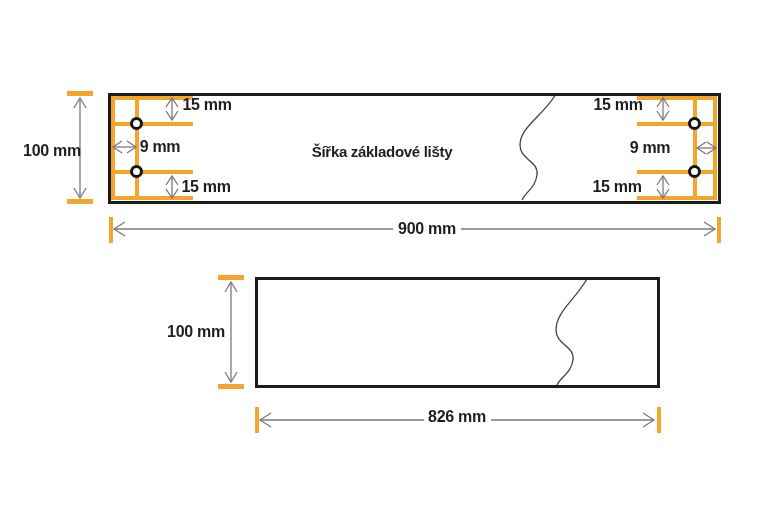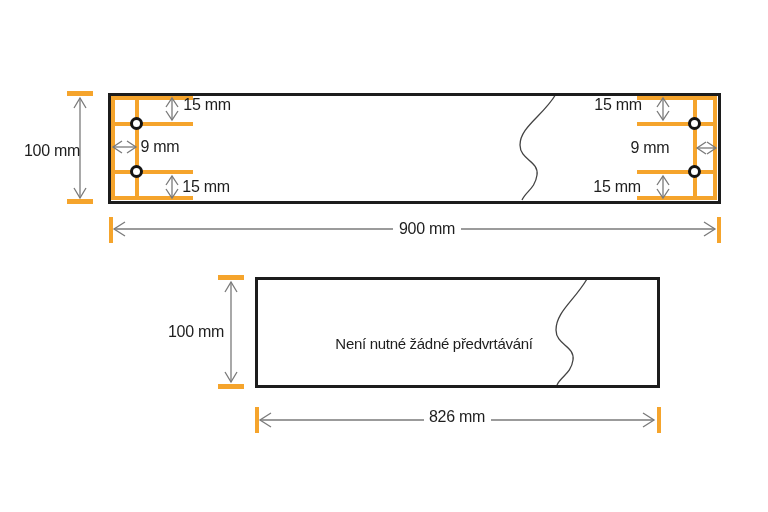--- a/index.html
+++ b/index.html
@@ -2,21 +2,21 @@
 <html><head>
 <meta charset="utf-8">
 <style>
   html,body{margin:0;padding:0;background:#ffffff;}
   .canvas{
     position:relative;width:768px;height:512px;background:#ffffff;overflow:hidden;
     font-family:"Liberation Sans", sans-serif;
   }
   .lbl{
     position:absolute;transform:translate(-50%,-50%);
-    font-weight:normal;color:#1e1e1e;white-space:nowrap;letter-spacing:-0.3px;
+    font-weight:bold;color:#1e1e1e;white-space:nowrap;letter-spacing:-0.3px;
   }
   .dim-lbl{font-size:16px;}
   .cap-lbl{font-size:15px;}
   .outline{position:absolute;border:3px solid #1c1c1c;background:transparent;}
   .ob{position:absolute;background:#F5A42C;}
   .hole{
     position:absolute;width:13px;height:13px;box-sizing:border-box;
     border:3px solid #141414;border-radius:50%;background:#ffffff;
   }
   svg.layer{position:absolute;left:0;top:0;width:768px;height:512px;}
@@ -114,22 +114,22 @@
 
   <div class="hole" style="left:130px;top:117px"></div>
   <div class="hole" style="left:130px;top:165px"></div>
   <div class="hole" style="left:688px;top:117px"></div>
   <div class="hole" style="left:688px;top:165px"></div>
 
   <div class="lbl dim-lbl" style="left:52px;top:151px">100 mm</div>
   <div class="lbl dim-lbl" style="left:207px;top:105px">15 mm</div>
   <div class="lbl dim-lbl" style="left:160px;top:147px">9 mm</div>
   <div class="lbl dim-lbl" style="left:206px;top:187px">15 mm</div>
+  <div class="lbl cap-lbl" style="left:382px;top:151px">Šířka základové lišty</div>
   <div class="lbl dim-lbl" style="left:618px;top:105px">15 mm</div>
   <div class="lbl dim-lbl" style="left:650px;top:148px">9 mm</div>
   <div class="lbl dim-lbl" style="left:617px;top:187px">15 mm</div>
   <div class="lbl dim-lbl" style="left:427px;top:229px">900 mm</div>
 
-  <div class="lbl cap-lbl" style="left:434px;top:343px">Není nutné žádné předvrtávání</div>
   <div class="lbl dim-lbl" style="left:196px;top:332px">100 mm</div>
   <div class="lbl dim-lbl" style="left:457px;top:417px">826 mm</div>
 
 </div>
 
 </body></html>

